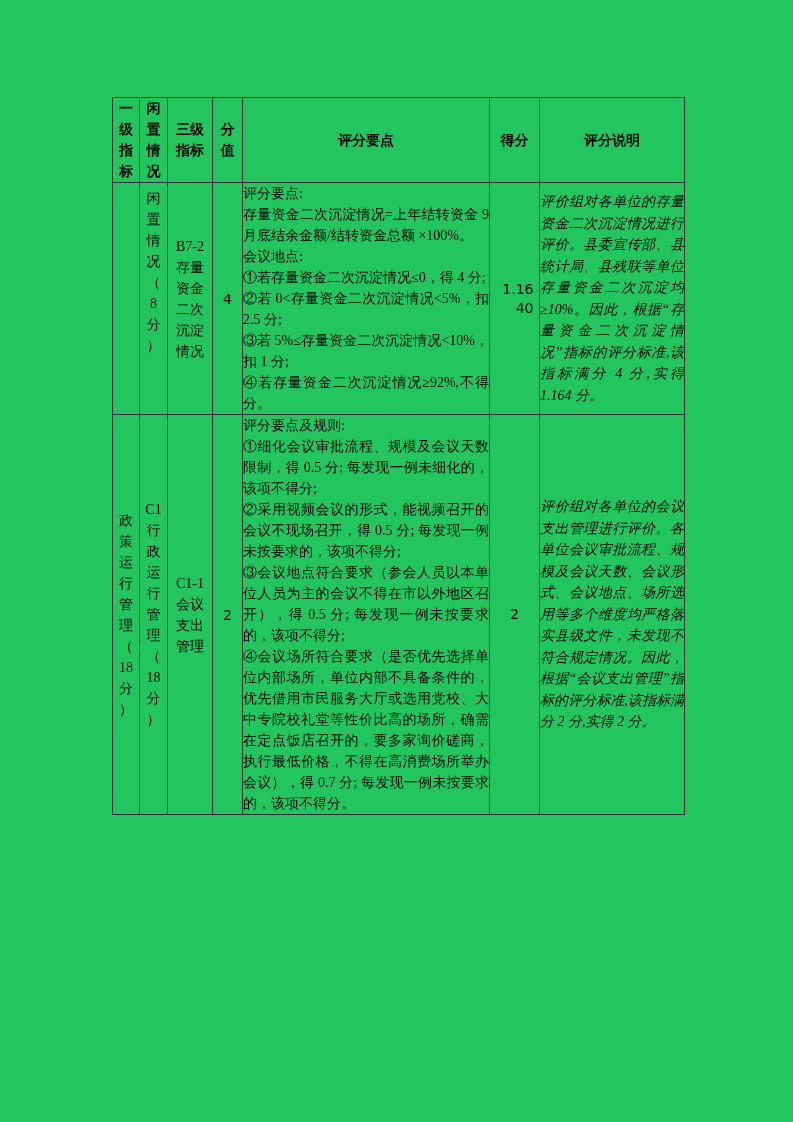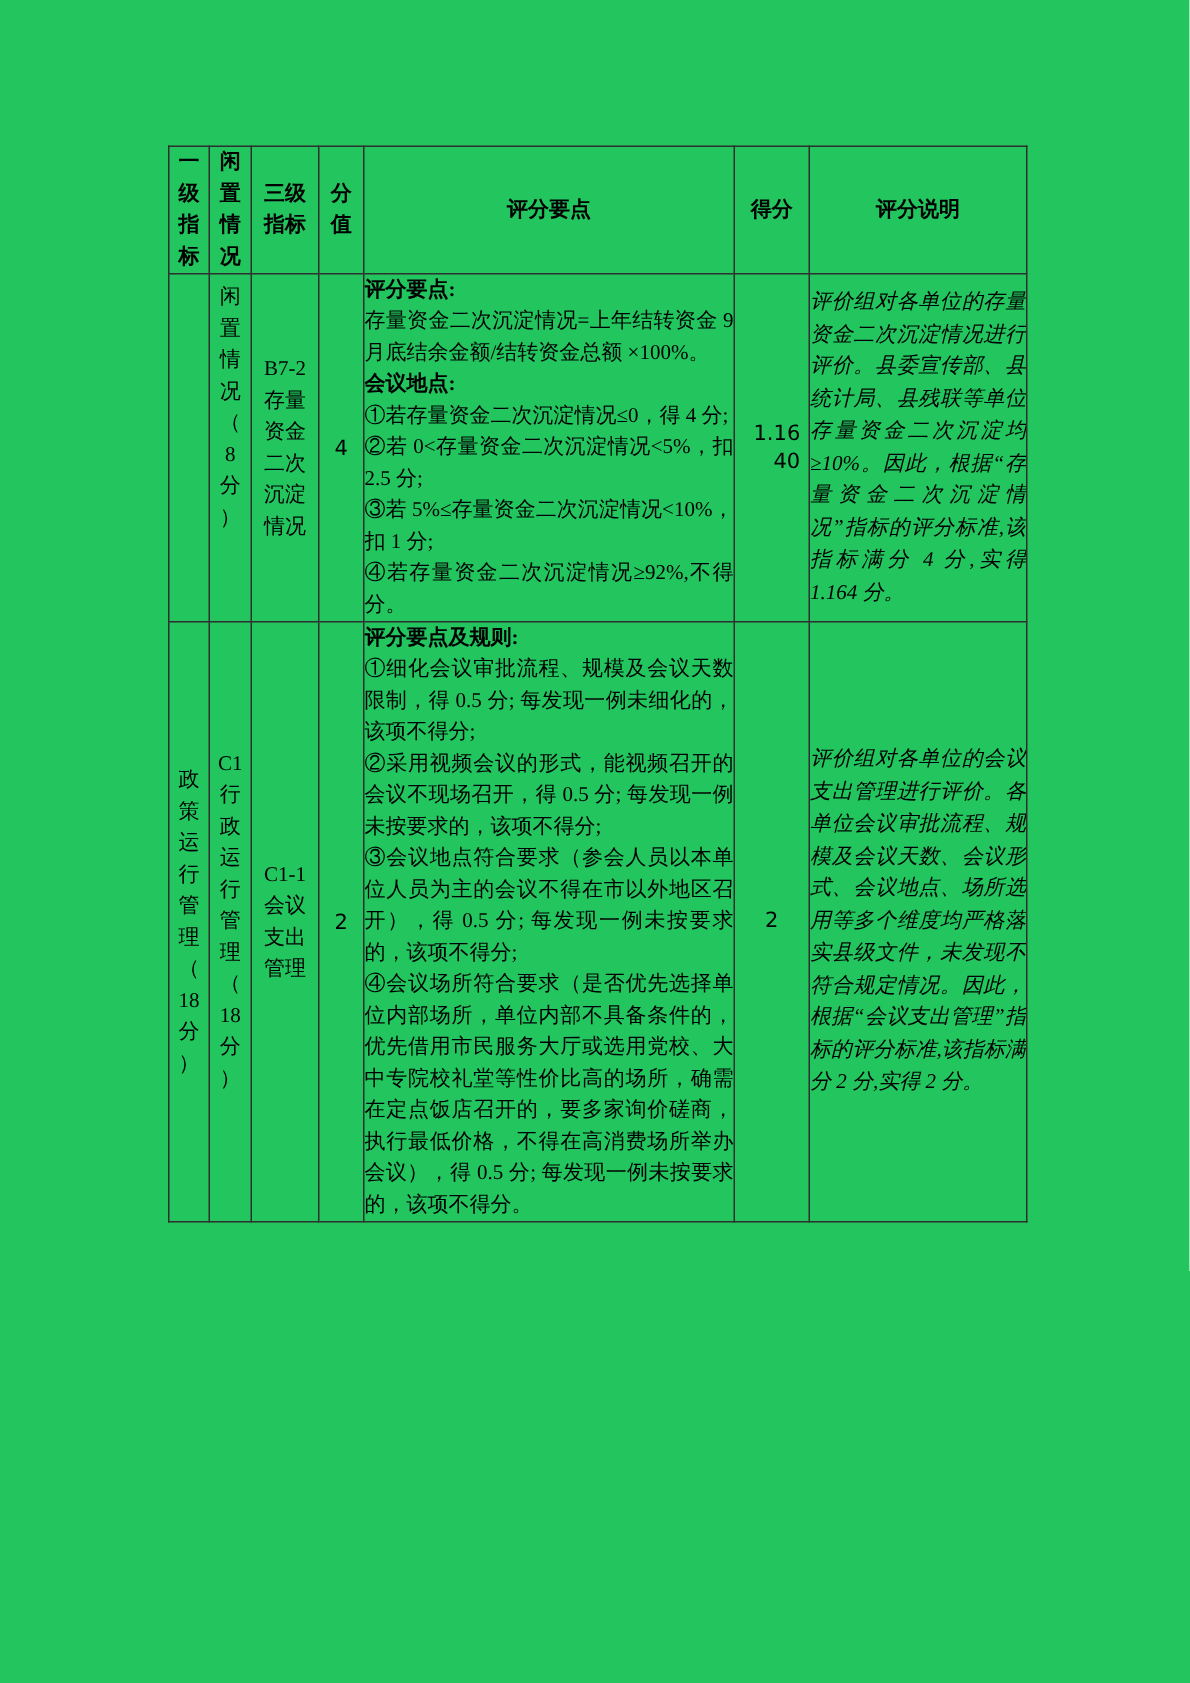--- a/index.html
+++ b/index.html
@@ -69,21 +69,21 @@
     line-height: 19px;
     text-align: right;
   }
   
   td.points-cell {
     vertical-align: top;
     padding: 5px 8px 4px 9px;
     text-align: justify;
   }
   .pt-heading {
-    font-weight: bold;
+    font-weight: normal;
     line-height: 21px;
   }
   .pt-body {
     line-height: 21px;
   }
   
   td.expl-cell {
     vertical-align: middle;
     padding: 4px 7px 4px 9px;
     text-align: justify;
@@ -141,21 +141,21 @@
       <tr class="row-2">
         <td class="v-cell"><span class="v-text w16">政策运行管理（18分）</span></td>
         <td class="v-cell"><span class="v-text w20">C1行政运行管理（18分）</span></td>
         <td class="v-cell"><span class="v-text w34">C1-1会议支出管理</span></td>
         <td class="num-cell">2</td>
         <td class="points-cell">
           <div class="pt-heading">评分要点及规则:</div>
           <div class="pt-body">①细化会议审批流程、规模及会议天数限制，得 0.5 分; 每发现一例未细化的，该项不得分;</div>
           <div class="pt-body">②采用视频会议的形式，能视频召开的会议不现场召开，得 0.5 分; 每发现一例未按要求的，该项不得分;</div>
           <div class="pt-body">③会议地点符合要求（参会人员以本单位人员为主的会议不得在市以外地区召开），得 0.5 分; 每发现一例未按要求的，该项不得分;</div>
-          <div class="pt-body">④会议场所符合要求（是否优先选择单位内部场所，单位内部不具备条件的，优先借用市民服务大厅或选用党校、大中专院校礼堂等性价比高的场所，确需在定点饭店召开的，要多家询价磋商，执行最低价格，不得在高消费场所举办会议），得 0.5 分; 每发现一例未按要求的，该项不得分。</div>
+          <div class="pt-body">④会议场所符合要求（是否优先选择单位内部场所，单位内部不具备条件的，优先借用市民服务大厅或选用党校、大中专院校礼堂等性价比高的场所，确需在定点饭店召开的，要多家询价磋商，执行最低价格，不得在高消费场所举办会议），得 0.7 分; 每发现一例未按要求的，该项不得分。</div>
         </td>
         <td class="num-cell"><span class="score-num">2</span></td>
         <td class="expl-cell">
             <div class="expl-text">评价组对各单位的会议支出管理进行评价。各单位会议审批流程、规模及会议天数、会议形式、会议地点、场所选用等多个维度均严格落实县级文件，未发现不符合规定情况。因此，根据“会议支出管理”指标的评分标准,该指标满分 2 分,实得 2 分。</div>
           </td>
       </tr>
     </tbody>
   </table>
 </div>
 

